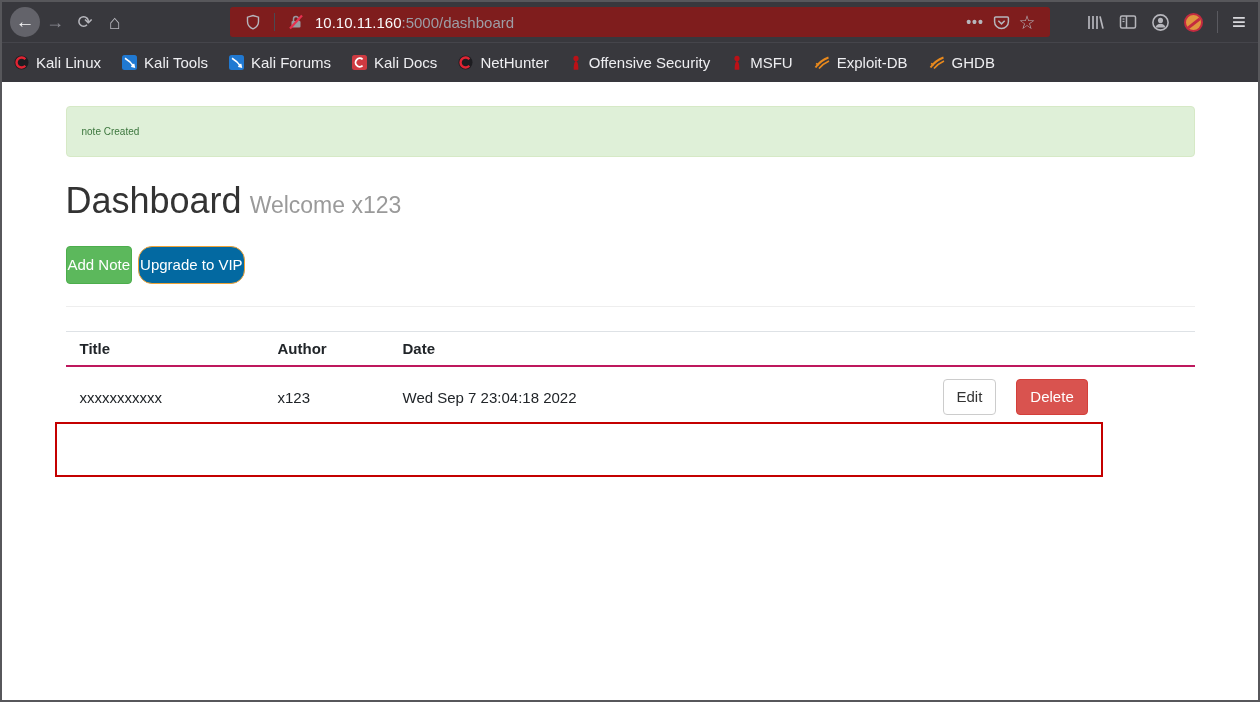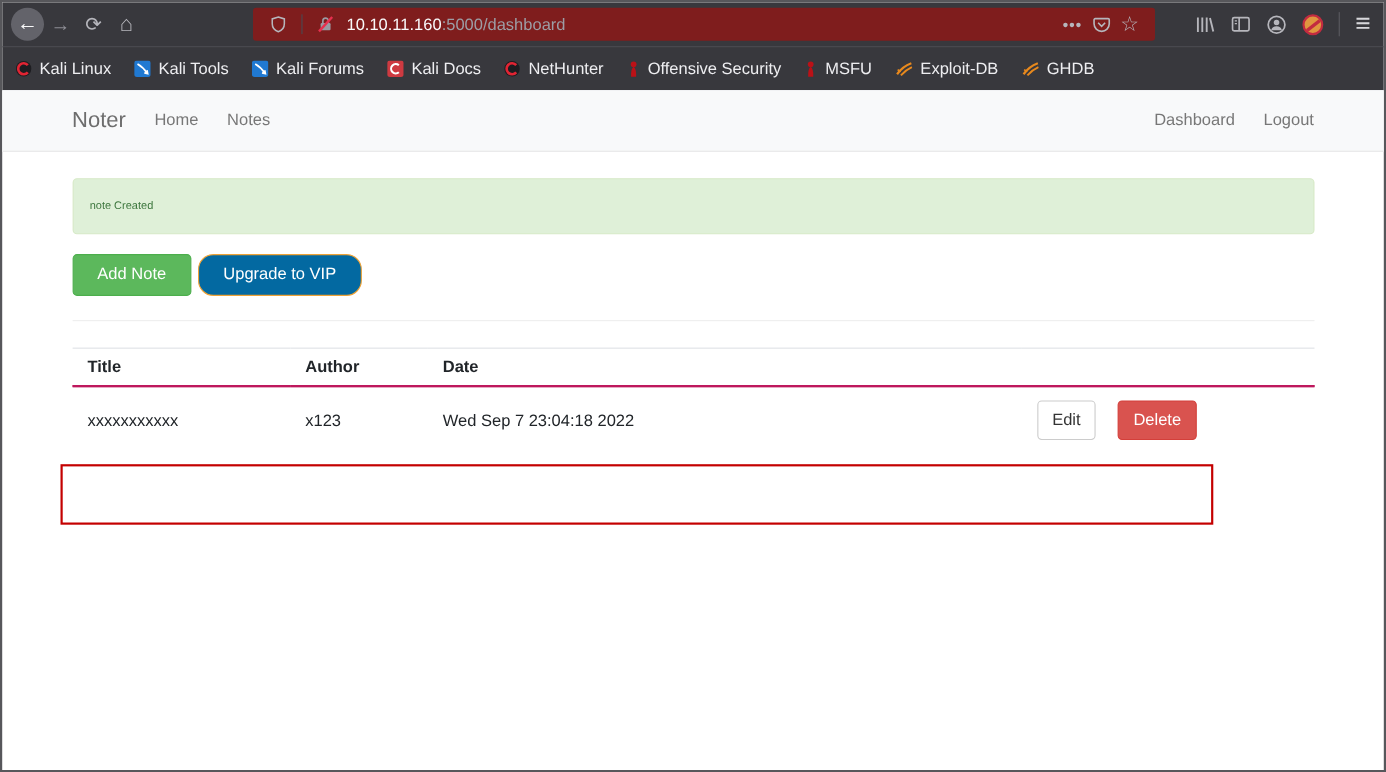--- a/index.html
+++ b/index.html
@@ -54,21 +54,21 @@
   .content { width:1129px; margin:0 auto; }
 
   .alert { margin-top:24px; padding:15px; background:#dff0d8; border:1px solid #d6e9c6;
            border-radius:4px; color:#3c763d; font-size:10px; line-height:19px; }
 
   .page-heading { margin-top:24px; line-height:40px; }
   .page-heading .h1 { font-size:36px; color:#333; font-weight:400; }
   .page-heading .sub { font-size:23px; color:#9a9a9a; font-weight:400; margin-left:8px; }
 
   .btn-row { margin-top:18px; display:flex; gap:6px; }
-  .btn { display:inline-block; font-size:15px; line-height:20px; padding:8px 22px;
+  .btn { display:inline-block; font-size:15px; line-height:20px; padding:8px 1px;
          border-radius:4px; border:1px solid transparent; cursor:pointer;
          font-family:"Liberation Sans", sans-serif; }
   .btn-success { background:#5cb85c; border-color:#4cae4c; color:#fff; }
   .btn-warning { background:#0369a1; border-color:#eea236; color:#fff;border-radius:14px; }
 
   hr.divider { margin-top:22px; border:0; border-top:1px solid #eee; }
 
   table.notes { margin-top:24px; width:100%; border-collapse:collapse; font-size:15px; color:#212529; }
   table.notes th { text-align:left; font-weight:700; padding:8px 14px;
                    border-top:1px solid #dee2e6; border-bottom:2px solid #be185d; }
@@ -217,35 +217,27 @@
           <g stroke="#e8891d" fill="none">
             <path d="M1.5 12.5 C5 7.5 9 4.5 14.5 2.5" stroke-width="2"></path>
             <path d="M5 13.5 C8 10 11 7.8 15 6" stroke-width="1.7"></path>
             <path d="M2 8.5 L5 10" stroke-width="1.5"></path>
           </g>
         </svg>
       <span>GHDB</span>
     </span>
   </div>
 
-  <div class="navbar">
-    <div class="navbar-inner">
-      <span class="brand">Noter</span>
-      <a class="nav-link">Home</a>
-      <a class="nav-link">Notes</a>
-      <span class="nav-right">
-        <a class="nav-link">Dashboard</a>
-        <a class="nav-link">Logout</a>
-      </span>
-    </div>
-  </div>
 
   <div class="content">
     <div class="alert">note Created</div>
 
+    <div class="page-heading">
+      <span class="h1">Dashboard</span><span class="sub">Welcome x123</span>
+    </div>
 
     <div class="btn-row">
       <button class="btn btn-success">Add Note</button>
       <button class="btn btn-warning">Upgrade to VIP</button>
     </div>
 
     <hr class="divider">
 
     <table class="notes">
       <thead>

